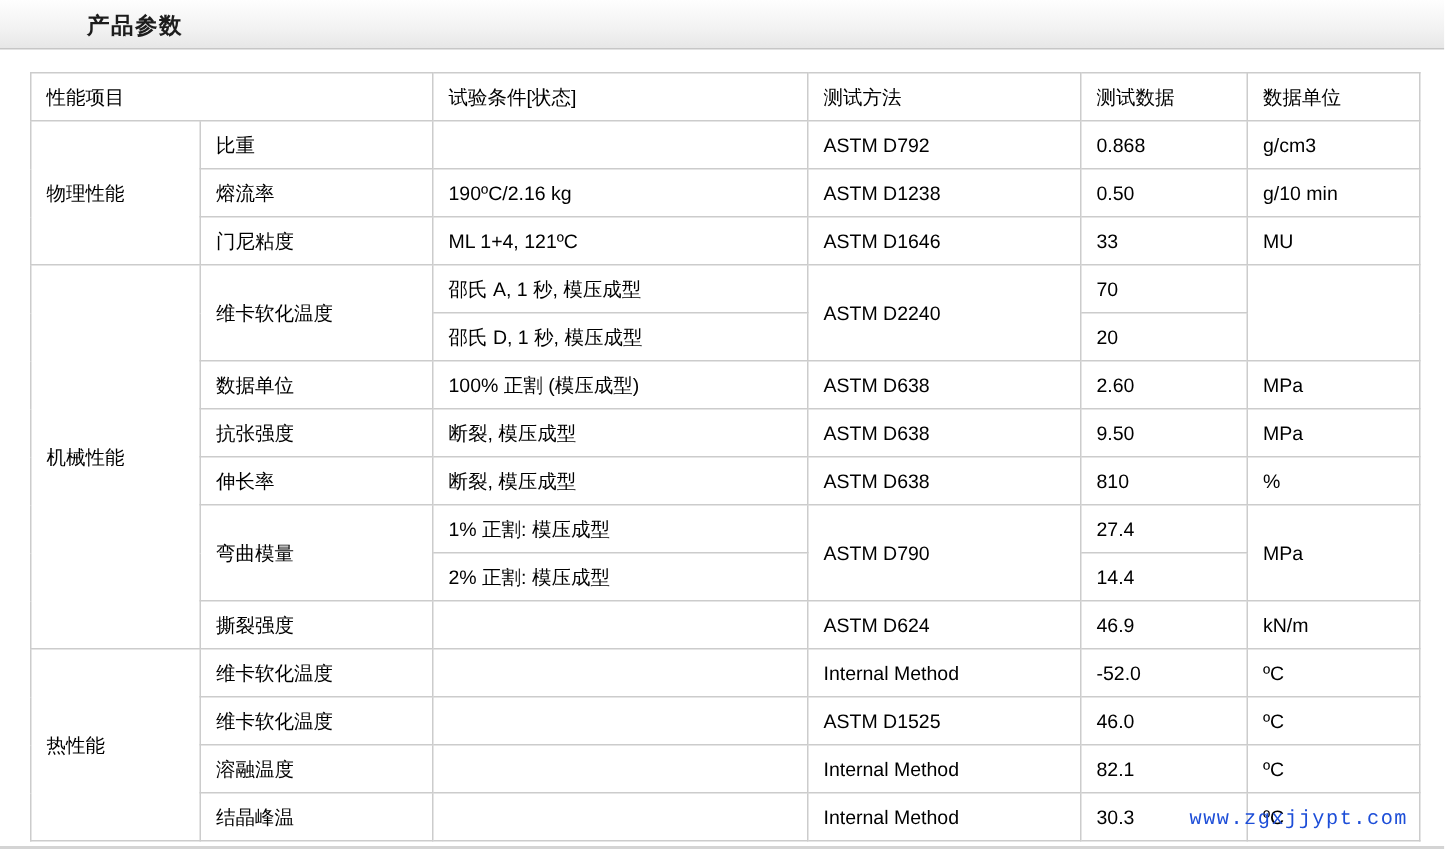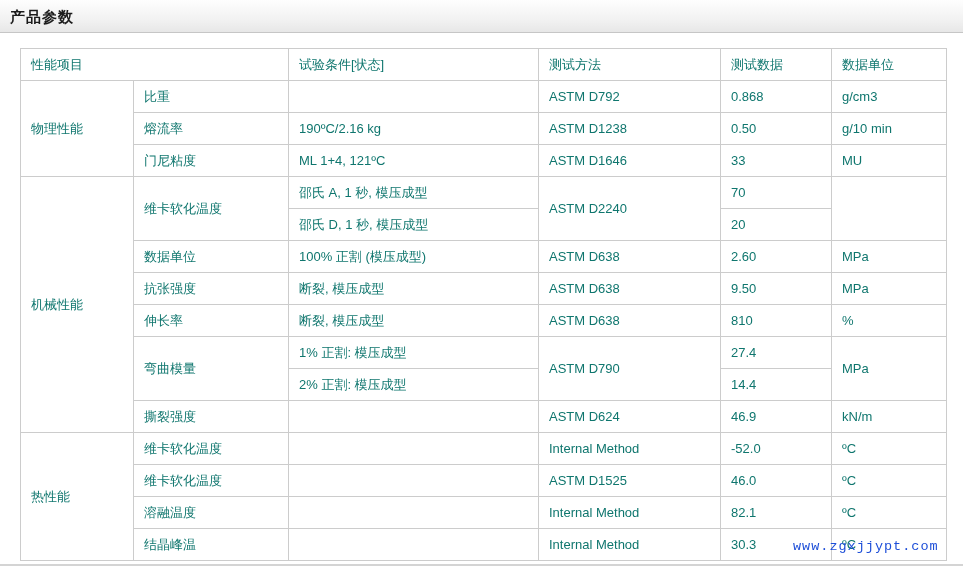--- a/index.html
+++ b/index.html
@@ -2,31 +2,31 @@
 <html><head>
 <meta charset="utf-8">
 <style>
   html,body { margin:0; padding:0; background:#ffffff; }
   body { font-family:"Liberation Sans","DejaVu Sans",sans-serif; }
   .page { position:relative; width:963px; height:571px; background:#ffffff; overflow:hidden; }
 
   .titlebar {
     position:absolute; top:0; left:0; width:963px; height:33px;
     background:linear-gradient(180deg,#fefefe 0%,#f2f2f2 60%,#e7e7e7 100%);
-    border-bottom:1px solid #c6c6c6; box-sizing:border-box;
+    border-bottom:1px solid #c6c6c6; box-sizing:border-box;padding-left:48px;
   }
   .titlebar .title {
     margin:0; padding:8px 0 0 10px;
     font-size:15px; font-weight:bold; color:#1c1c1c; letter-spacing:1px;
   }
 
   table.params {
     position:absolute; top:48px; left:20px; width:926px;
     border-collapse:collapse; table-layout:fixed;
-    font-size:13px; color:#0f766e;
+    font-size:13px; color:#000000;
   }
   .params th, .params td {
     border:1px solid #cccccc;
     height:32px; box-sizing:border-box;
     padding:0 6px 0 10px;
     text-align:left; vertical-align:middle;
     font-weight:normal; white-space:nowrap; overflow:hidden;
   }
 
   .watermark {

